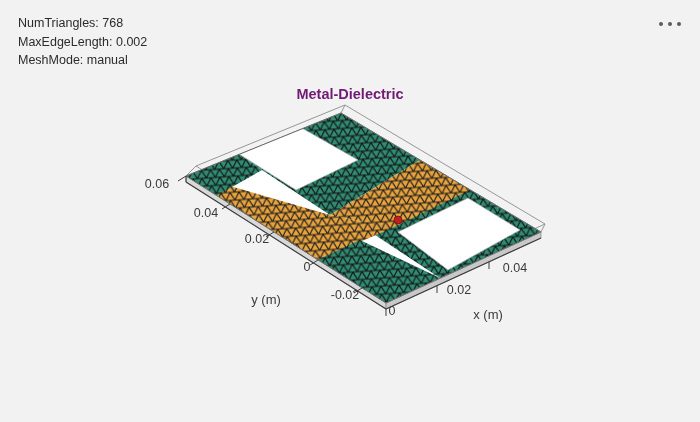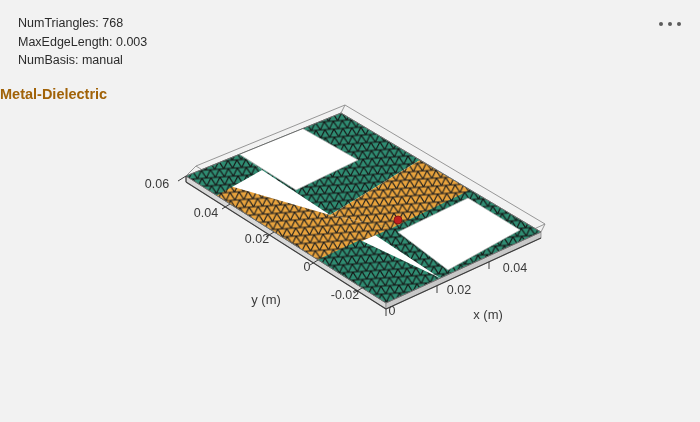--- a/index.html
+++ b/index.html
@@ -51,24 +51,24 @@
   
   #plot-area {
     position: absolute;
     left: 0; top: 0;
     width: 700px; height: 422px;
   }
   #plot-title {
     position: absolute;
     left: 0; top: 86px;
     width: 700px;
-    text-align: left;
+    text-align: center;
     font-size: 14.5px;
     font-weight: bold;
-    color: #a16207;
+    color: #701a75;
   }
   #plot-svg { position: absolute; left: 0; top: 0; }
 
   .tick-label {
     font-family: "Liberation Sans", sans-serif;
     font-size: 12.5px;
     fill: #3a3a3a;
   }
   .axis-label {
     font-family: "Liberation Sans", sans-serif;
@@ -76,22 +76,22 @@
     fill: #3a3a3a;
   }
 </style>
 </head>
 <body>
 
 <div id="app">
 
   <div id="info-panel">
     <div class="info-line">NumTriangles: 768</div>
-    <div class="info-line">MaxEdgeLength: 0.003</div>
-    <div class="info-line">NumBasis: manual</div>
+    <div class="info-line">MaxEdgeLength: 0.002</div>
+    <div class="info-line">MeshMode: manual</div>
   </div>
 
   <div id="menu-ellipsis">
     <span class="dot"></span>
     <span class="dot"></span>
     <span class="dot"></span>
   </div>
 
   <div id="plot-area">
 

